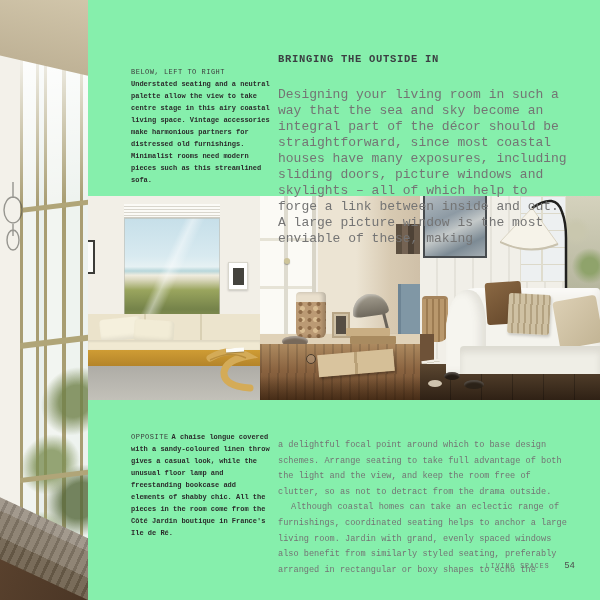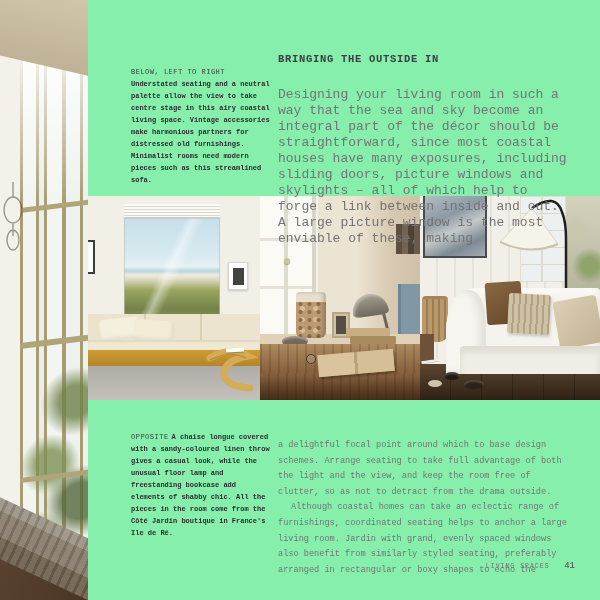--- a/index.html
+++ b/index.html
@@ -295,16 +295,16 @@
     <span class="cap-label cap-label-inline">OPPOSITE</span><span>A chaise longue covered with a sandy-coloured linen throw gives a casual look, while the unusual floor lamp and freestanding bookcase add elements of shabby chic. All the pieces in the room come from the Côté Jardin boutique in France's Ile de Ré.</span>
   </div>
 
   <div class="abs bodytext">
     <div>a delightful focal point around which to base design schemes. Arrange seating to take full advantage of both the light and the view, and keep the room free of clutter, so as not to detract from the drama outside.</div>
     <div class="indent">Although coastal homes can take an eclectic range of furnishings, coordinated seating helps to anchor a large living room. Jardin with grand, evenly spaced windows also benefit from similarly styled seating, preferably arranged in rectangular or boxy shapes to echo the</div>
   </div>
 
   <div class="abs footer">
     <span class="footer-sect">LIVING SPACES</span>
-    <span class="footer-num">41</span>
+    <span class="footer-num">54</span>
   </div>
 
 </div>
 
 </body></html>

